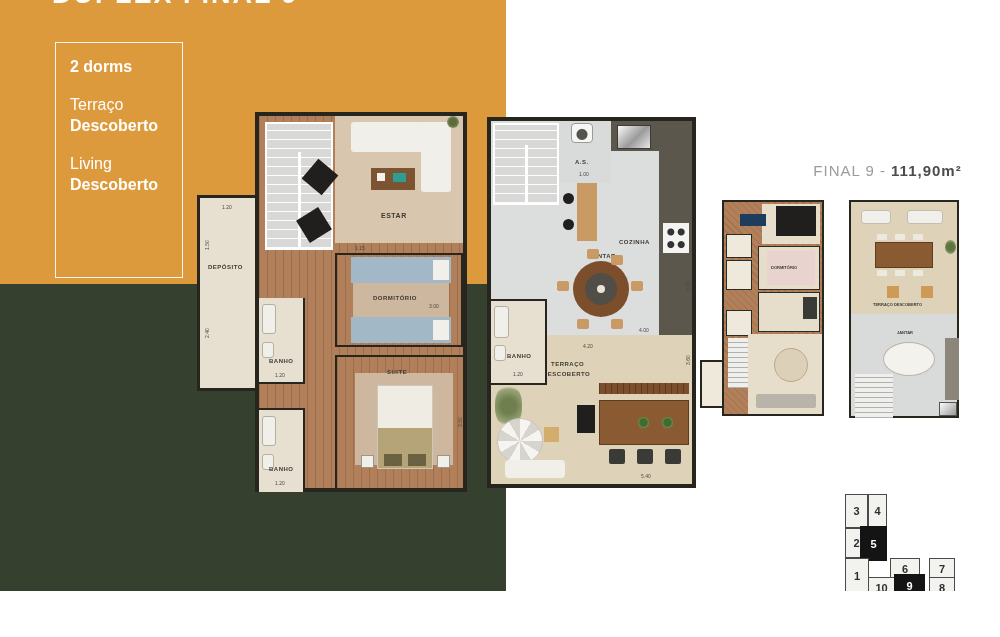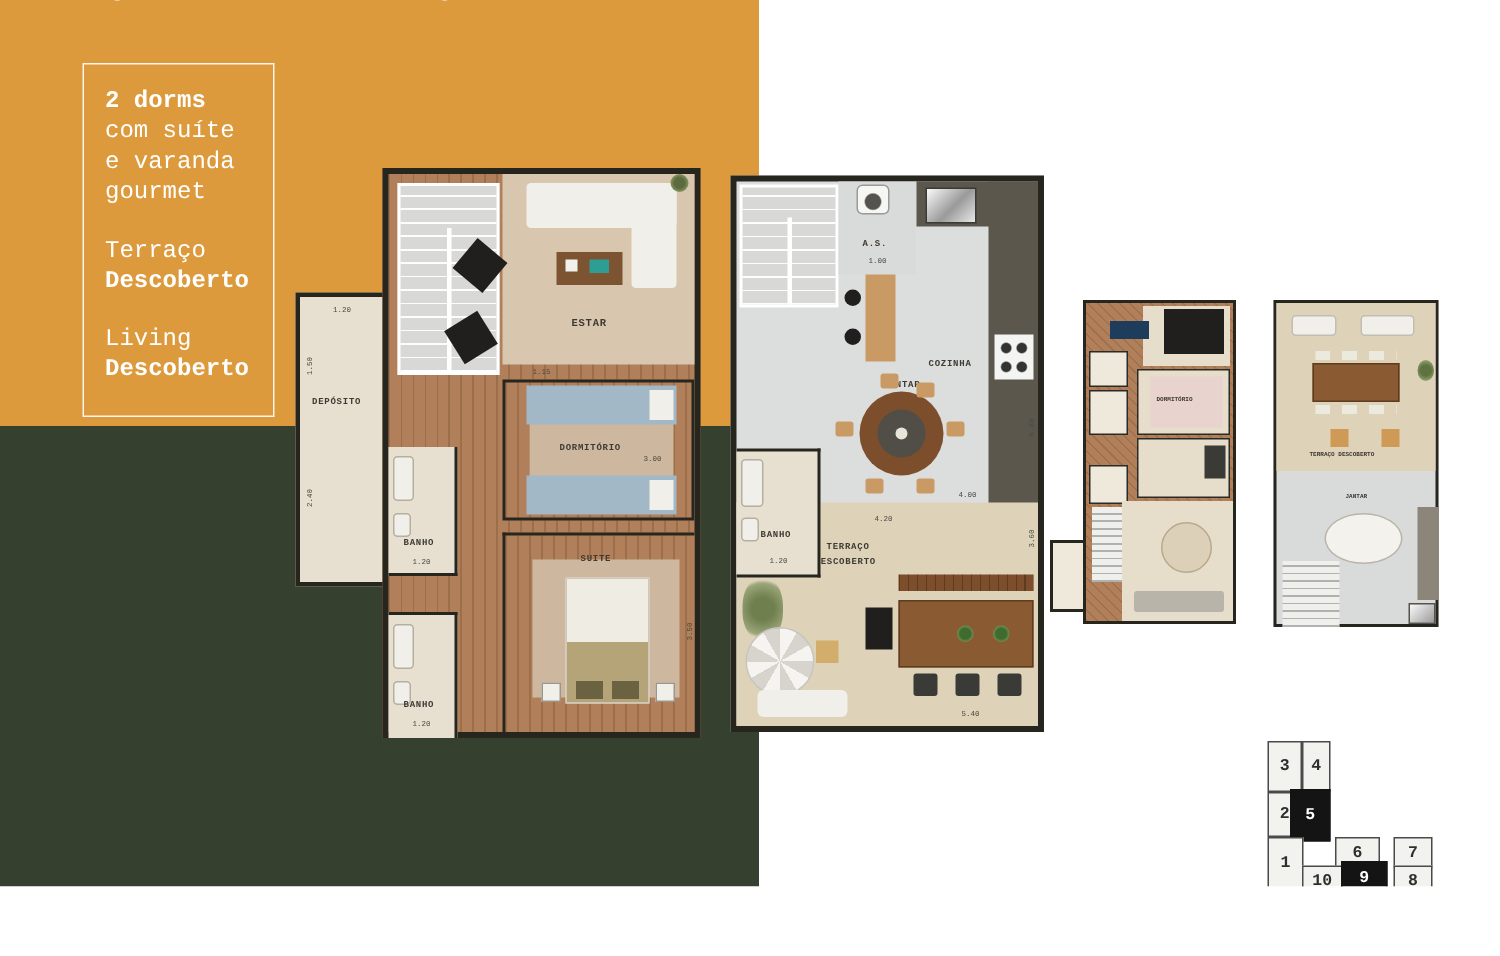--- a/index.html
+++ b/index.html
@@ -1,17 +1,17 @@
 <!DOCTYPE html>
 <html><head>
 <meta charset="utf-8">
 <style>
   html,body{margin:0;padding:0;background:#fff;}
   .canvas{position:relative;width:1000px;height:591px;background:#fff;overflow:hidden;
-          font-family:Liberation Mono, monospace;}
+          font-family:Liberation Sans, sans-serif;}
   .abs{position:absolute;box-sizing:border-box;}
   
   .block-orange{left:0;top:0;width:506px;height:284px;background:#DC9A3C;}
   .block-green{left:0;top:284px;width:506px;height:353px;background:#36402E;}
   .cropped-title{left:52px;top:-21px;color:#fdfdf9;font-size:27px;font-weight:bold;letter-spacing:2px;white-space:nowrap;}
   
   .info-box{left:55px;top:42px;width:128px;height:236px;border:1px solid rgba(255,255,255,.9);color:#fff;}
   .info-inner{position:absolute;left:14px;top:14px;width:104px;font-size:16px;line-height:1.28;}
   .b{font-weight:bold;}
   .gap18{height:18px;}
@@ -55,31 +55,33 @@
 <div class="canvas">
 
   <div class="abs block-orange"></div>
   <div class="abs block-green"></div>
 
   <div class="abs cropped-title">DUPLEX FINAL 9</div>
 
   <div class="abs info-box">
     <div class="info-inner">
       <div class="b">2 dorms</div>
-      <div>com suíte e varanda gourmet</div>
       <div class="gap18"></div>
       <div>Terraço</div>
       <div class="b">Descoberto</div>
       <div class="gap18"></div>
       <div>Living</div>
       <div class="b">Descoberto</div>
     </div>
   </div>
 
 
+  <div class="abs unit-label">
+    <span>FINAL 9 - </span><span class="b">111,90m²</span>
+  </div>
 
   <div class="abs" style="left:197px;top:112px;width:270px;height:380px;">
 
     <div class="abs wall3 bath" style="left:0;top:83px;width:64px;height:196px;">
       <div class="rl rl6" style="left:8px;top:66px;">DEPÓSITO</div>
       <div class="dim" style="left:22px;top:6px;">1.20</div>
       <div class="dim vdim" style="left:4px;top:52px;">1.50</div>
       <div class="dim vdim" style="left:4px;top:140px;">2.40</div>
     </div>
 

